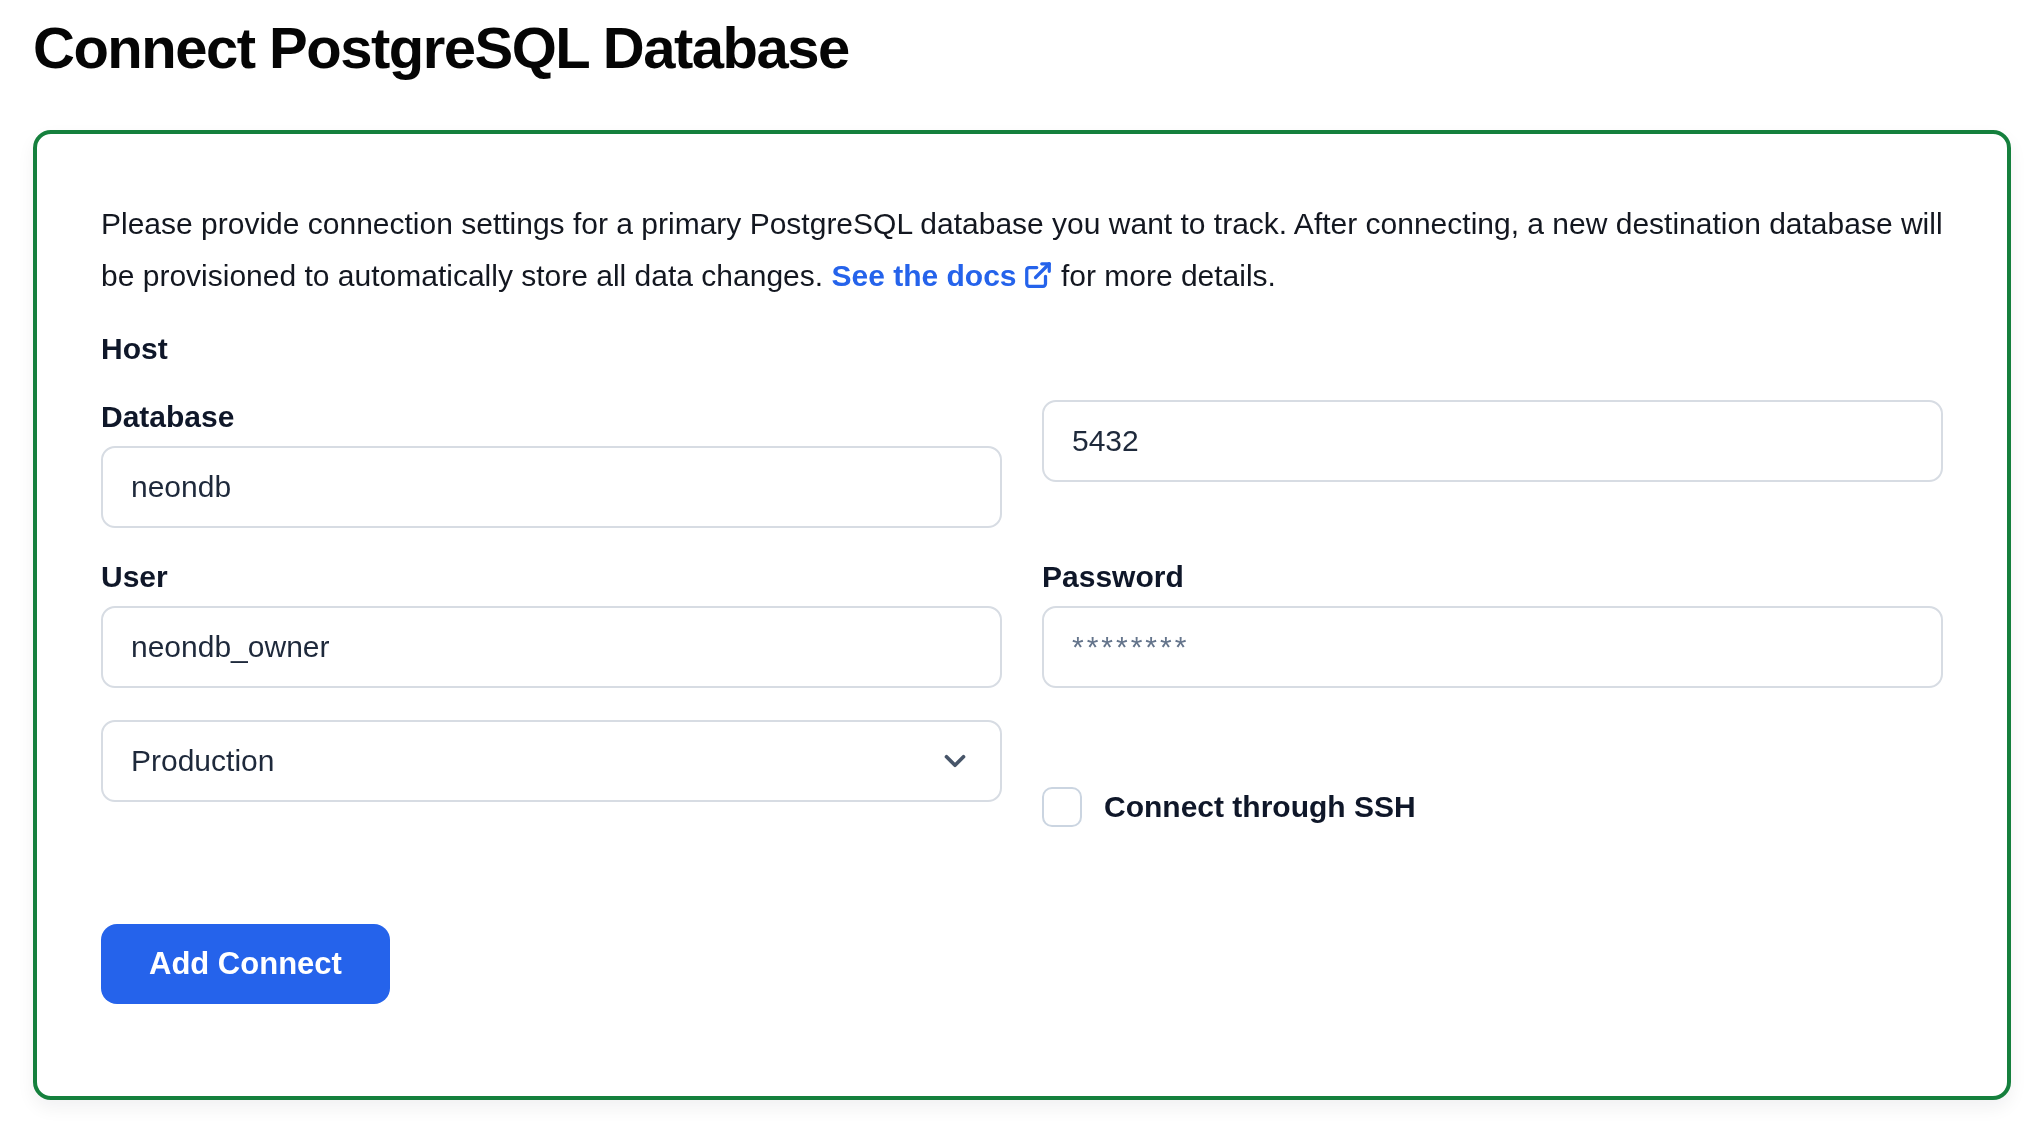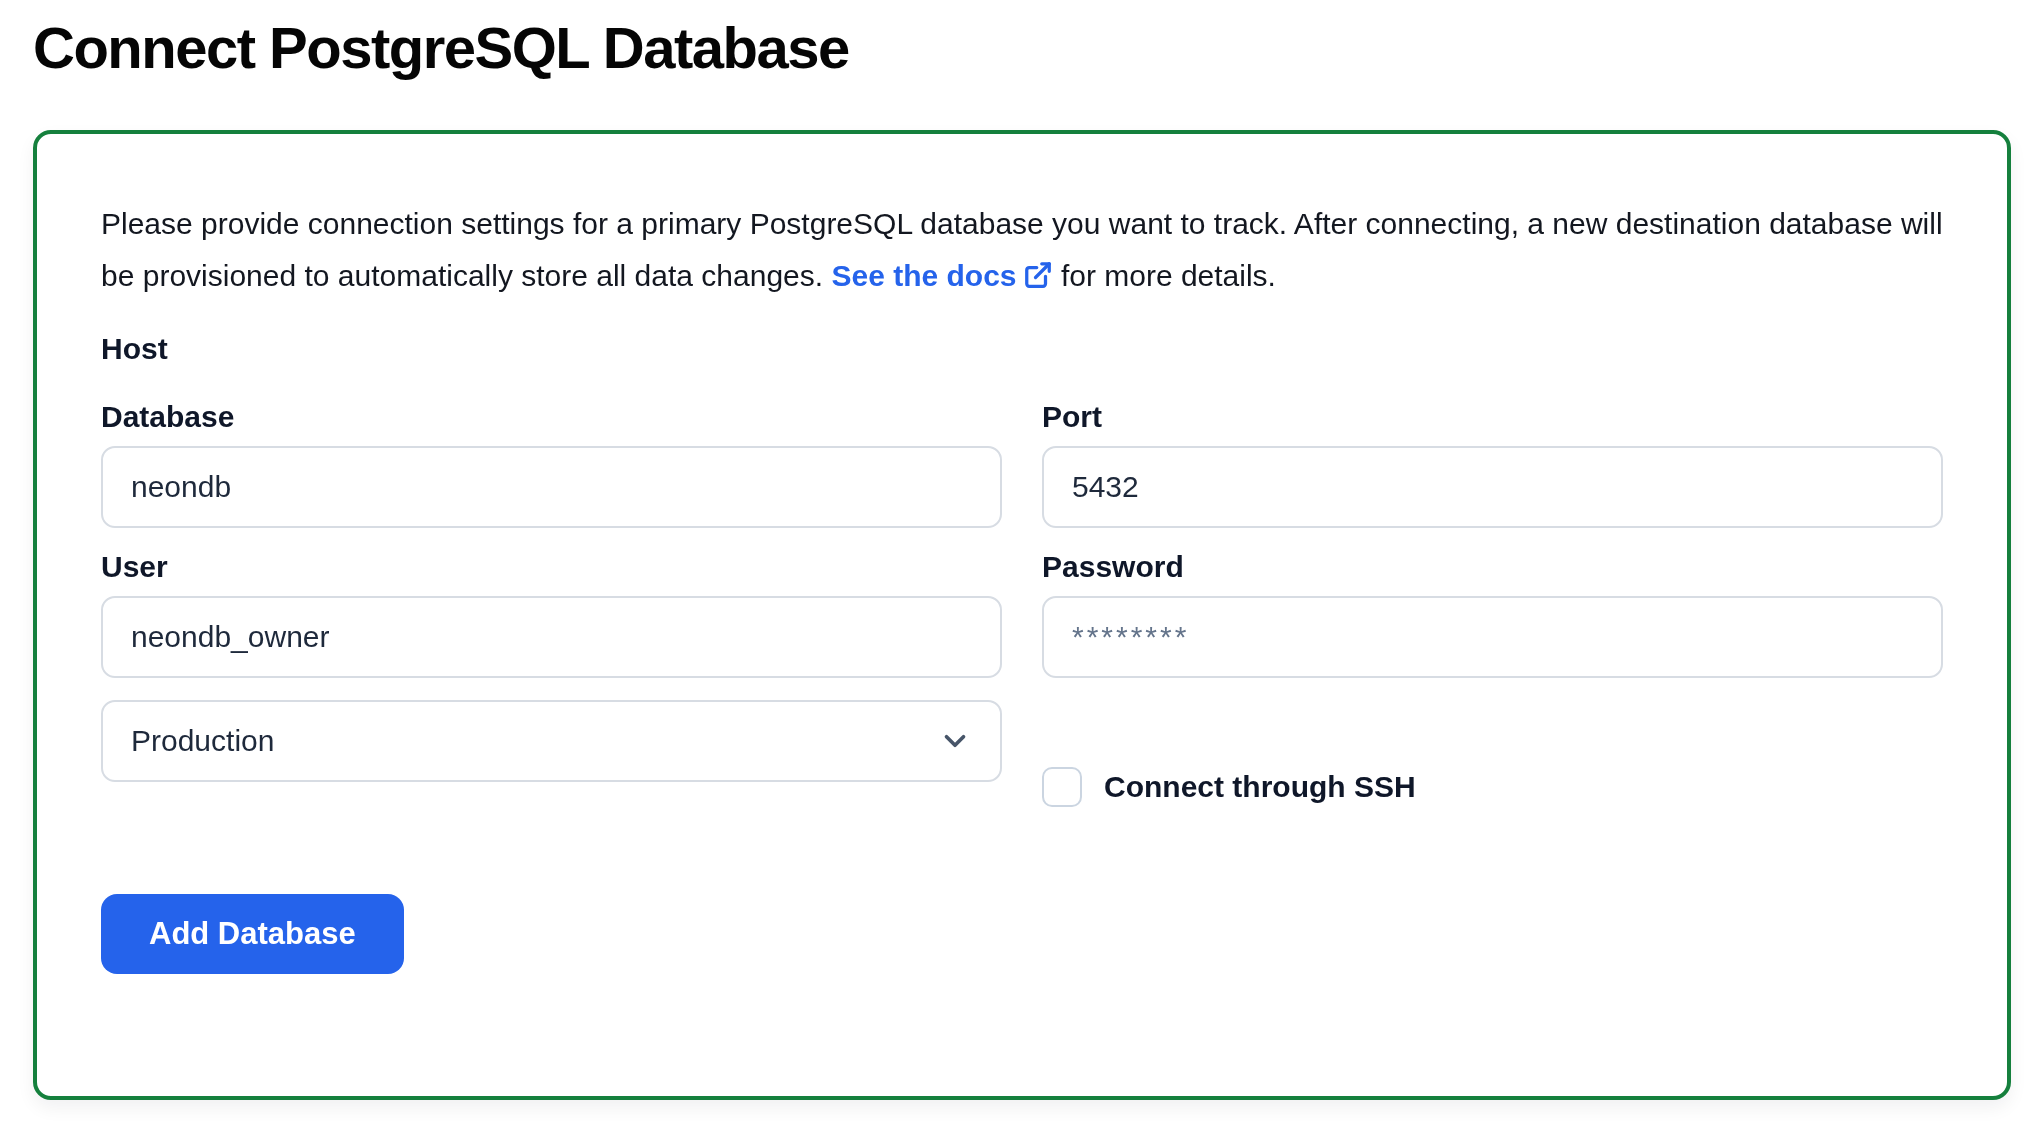--- a/index.html
+++ b/index.html
@@ -49,21 +49,21 @@
     display: inline-block;
     vertical-align: -4px;
     margin-left: 6px;
   }
 
   .field { margin-bottom: 34px; }
   .grid2 {
     display: grid;
     grid-template-columns: 1fr 1fr;
     column-gap: 40px;
-    margin-bottom: 22px;
+    margin-bottom: 32px;
   }
   .grid2 .field { margin-bottom: 0; }
 
   label.flabel {
     display: block;
     font-size: 30px;
     font-weight: 600;
     line-height: 34px;
     color: #0f1729;
     margin-bottom: 12px;
@@ -158,21 +158,20 @@
     <div class="field">
       <label class="flabel">Host</label>
     </div>
 
     <div class="grid2">
       <div class="field">
         <label class="flabel">Database</label>
         <input class="tinput" type="text" value="neondb" style="">
       </div>
       <div class="field">
-        <label class="flabel">Port</label>
         <input class="tinput" type="text" value="5432" style="">
       </div>
     </div>
 
     <div class="grid2">
       <div class="field">
         <label class="flabel">User</label>
         <input class="tinput" type="text" value="neondb_owner" style="">
       </div>
       <div class="field">
@@ -191,16 +190,16 @@
         </div>
       </div>
       <div class="right-align-cell">
         <div class="ssh-row">
           <span class="checkbox" role="checkbox" aria-checked="false"></span>
           <span class="cblabel">Connect through SSH</span>
         </div>
       </div>
     </div>
 
-    <button class="primary">Add Database</button>
+    <button class="primary">Add Connect</button>
 
   </div>
 </div>
 
 </body></html>

